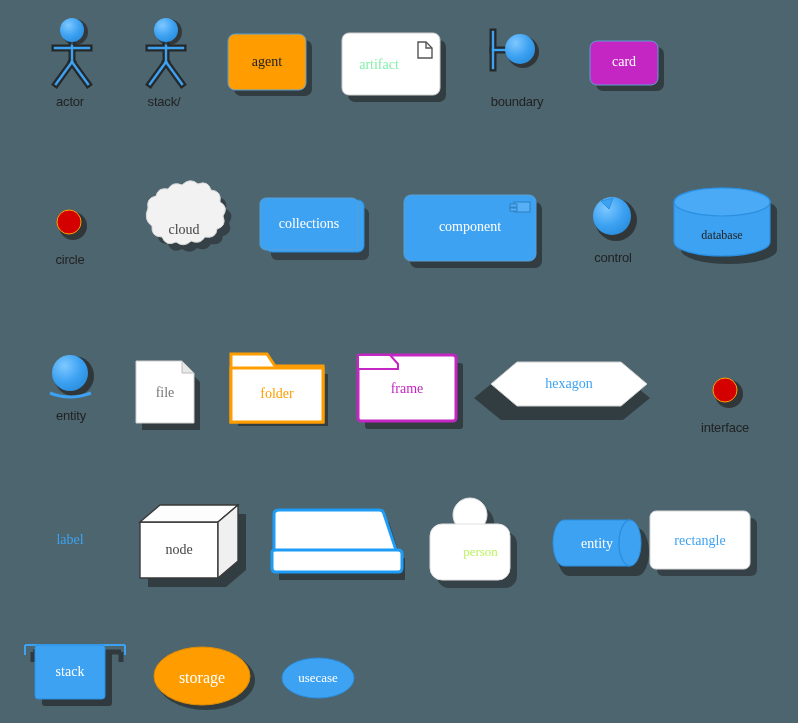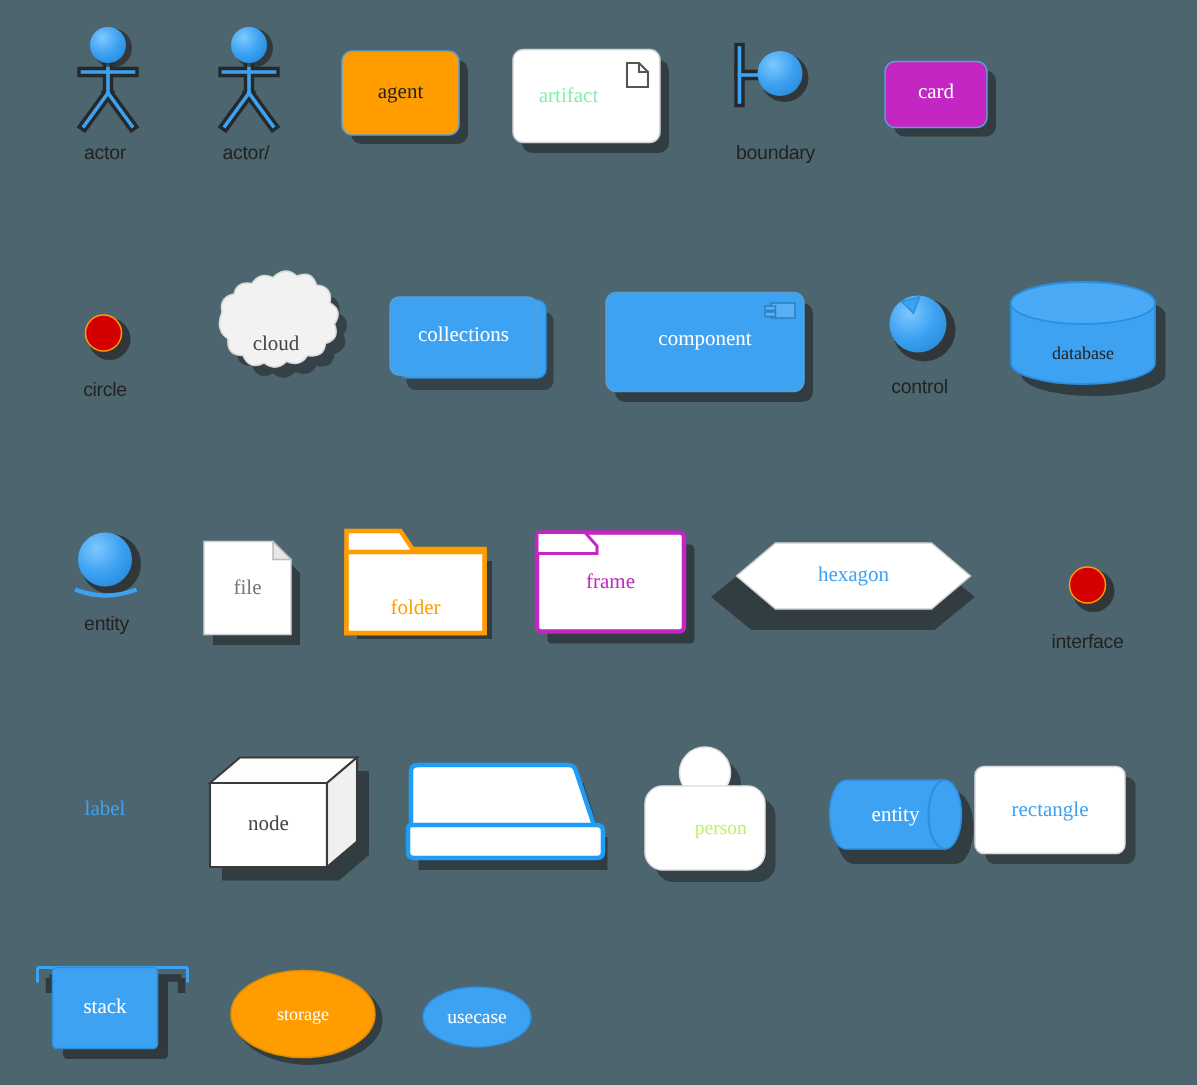--- a/index.html
+++ b/index.html
@@ -92,21 +92,21 @@
         <g stroke="#3eA2F2" stroke-width="2.4" fill="none" stroke-linecap="square">
           <path d="M36 24 L36 46"></path>
             <path d="M19 32 L53 32"></path>
             <path d="M36 46 L20 68"></path>
             <path d="M36 46 L52 68"></path>
         </g>
         <circle cx="39" cy="16" r="13" fill="#2a2a2a" opacity="0.75"></circle>
         <circle cx="36" cy="14" r="12" fill="url(#sg1)"></circle>
       </g>
     </svg>
-    <div class="lbl-ext" style="top:80px; color:#222;">actor/</div>
+    <div class="lbl-ext" style="top:80px; color:#222;">stack/</div>
   </div>
 
   <div class="shape-cell" style="left:226px; top:32px; width:92px; height:72px;">
     <svg class="sh" width="92" height="72" viewBox="0 0 92 72">
       <rect x="8" y="8" width="78" height="56" rx="7" fill="#1e1e1e" opacity="0.55"></rect>
       <rect x="2" y="2" width="78" height="56" rx="7" fill="#ff9d00" stroke="#5a9fd4" stroke-width="1"></rect>
     </svg>
     <div class="lbl-in" style="top:22px; left:2px; width:78px; color:#222; font-size:14px;">agent</div>
   </div>
 
@@ -225,21 +225,21 @@
     </svg>
     <div class="lbl-in" style="top:27px; left:2px; width:58px; color:#777; font-size:14px;">file</div>
   </div>
 
   <div class="shape-cell" style="left:228px; top:350px; width:110px; height:88px;">
     <svg class="sh" width="110" height="88" viewBox="0 0 110 88">
       <path d="M10 12 h34 l8 12 h48 v52 h-90 Z" fill="#1e1e1e" opacity="0.55"></path>
       <path d="M3 4 h36 l8 12 h48 v56 h-92 Z" fill="#ffffff" stroke="#ff9d00" stroke-width="3"></path>
       <path d="M3 18 h92 v54 h-92 Z" fill="#ffffff" stroke="#ff9d00" stroke-width="3"></path>
     </svg>
-    <div class="lbl-in" style="top:48px; left:3px; width:92px; color:#ff9d00; font-size:14px;">folder</div>
+    <div class="lbl-in" style="top:36px; left:3px; width:92px; color:#ff9d00; font-size:14px;">folder</div>
   </div>
 
   <div class="shape-cell" style="left:356px; top:352px; width:114px; height:86px;">
     <svg class="sh" width="114" height="86" viewBox="0 0 114 86">
       <rect x="9" y="11" width="98" height="66" rx="3" fill="#1e1e1e" opacity="0.55"></rect>
       <rect x="2" y="3" width="98" height="66" rx="3" fill="#ffffff" stroke="#c426c4" stroke-width="3"></rect>
       <path d="M2 3 h32 l8 9 v5 h-40 Z" fill="#ffffff" stroke="#c426c4" stroke-width="2"></path>
     </svg>
     <div class="lbl-in" style="top:29px; left:2px; width:98px; color:#c426c4; font-size:14px;">frame</div>
   </div>
@@ -337,21 +337,21 @@
       <rect x="15" y="5" width="70" height="54" rx="3" fill="#3eA2F2" stroke="#2b8fe0" stroke-width="1"></rect>
     </svg>
     <div class="lbl-in" style="top:24px; left:15px; width:70px; color:#fff; font-size:14px;">stack</div>
   </div>
 
   <div class="shape-cell" style="left:152px; top:640px; width:112px; height:78px;">
     <svg class="sh" width="112" height="78" viewBox="0 0 112 78">
       <ellipse cx="54" cy="40" rx="49" ry="30" fill="#1e1e1e" opacity="0.55"></ellipse>
       <ellipse cx="50" cy="36" rx="48" ry="29" fill="#ff9d00" stroke="#e08c00" stroke-width="1"></ellipse>
     </svg>
-    <div class="lbl-in" style="top:29px; left:2px; width:96px; color:#fff; font-size:12px;">storage</div>
+    <div class="lbl-in" style="top:29px; left:2px; width:96px; color:#fff; font-size:16px;">storage</div>
   </div>
 
   <div class="shape-cell" style="left:280px; top:654px; width:78px; height:52px;">
     <svg class="sh" width="78" height="52" viewBox="0 0 78 52">
       <ellipse cx="38" cy="24" rx="36" ry="20" fill="#3eA2F2" stroke="#2b8fe0" stroke-width="1"></ellipse>
     </svg>
     <div class="lbl-in" style="top:16px; left:2px; width:72px; color:#fff; font-size:13px;">usecase</div>
   </div>
 
 

